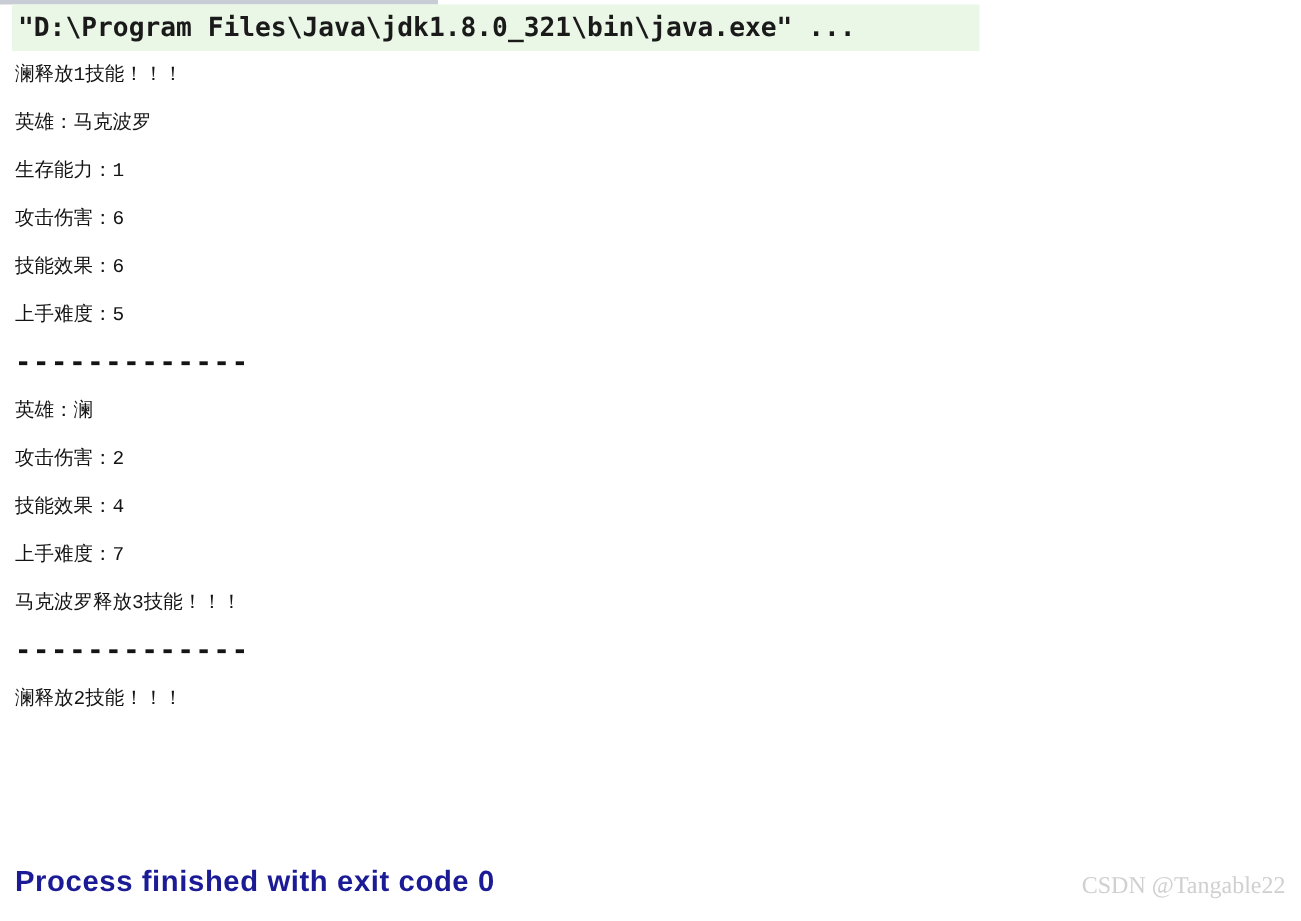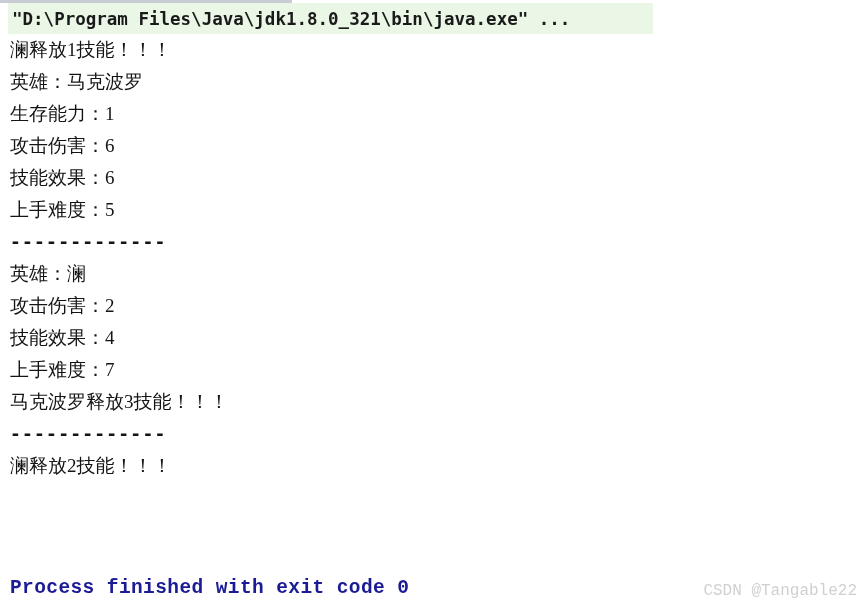--- a/index.html
+++ b/index.html
@@ -59,53 +59,53 @@
   #output-lines {
     position: absolute;
     top: 34px;
     left: 10px;
     width: 850px;
   }
   .output-line {
     height: 32px;
     line-height: 32px;
     white-space: pre;
-    font-family: Liberation Serif, serif;
-    font-size: 19px;
+    font-family: Liberation Mono, monospace;
+    font-size: 13px;
     color: #141414;
   }
   .output-line.mono-bold {
     font-family: "DejaVu Sans Mono", "Liberation Mono", monospace;
     font-weight: bold;
     letter-spacing: 1.2px;
     font-size: 18px;
   }
   .output-line.blank {
     color: transparent;
   }
 
   
   #process-finished-line {
     position: absolute;
     top: 577px;
     left: 10px;
-    font-family: Liberation Mono, monospace;
+    font-family: Liberation Sans, sans-serif;
     font-size: 19.5px;
     font-weight: bold;
     color: #1b1b96;
     white-space: pre;
     letter-spacing: 0.4px;
   }
 
   
   #watermark {
     position: absolute;
     right: 10px;
     top: 582px;
-    font-family: Liberation Mono, monospace;
+    font-family: Liberation Serif, serif;
     font-size: 16px;
     color: #d0d0d0;
     white-space: pre;
     user-select: none;
   }
 </style>
 </head>
 <body>
 
 <div id="top-clip-strip"></div>

